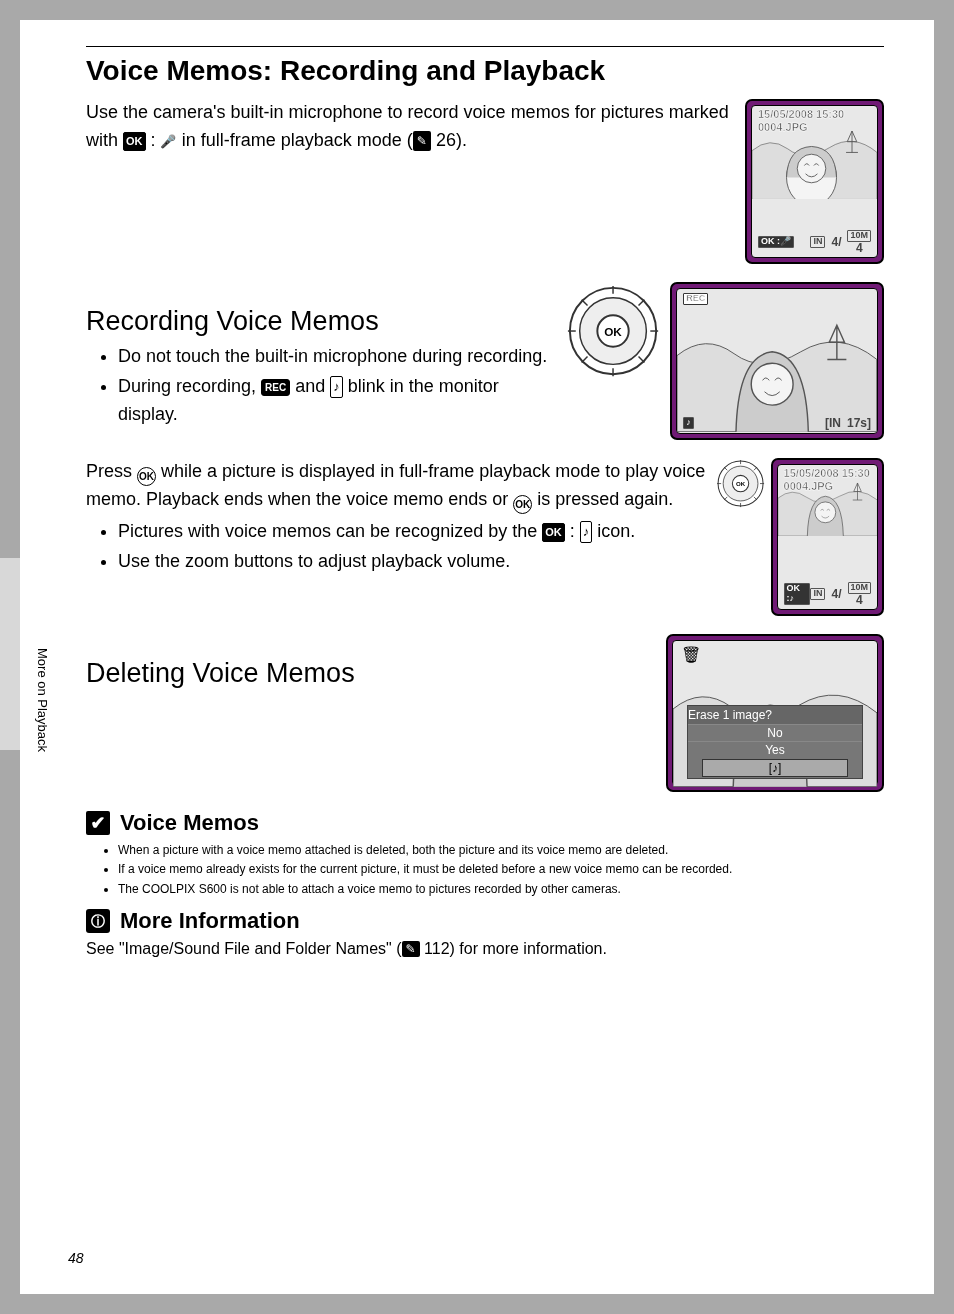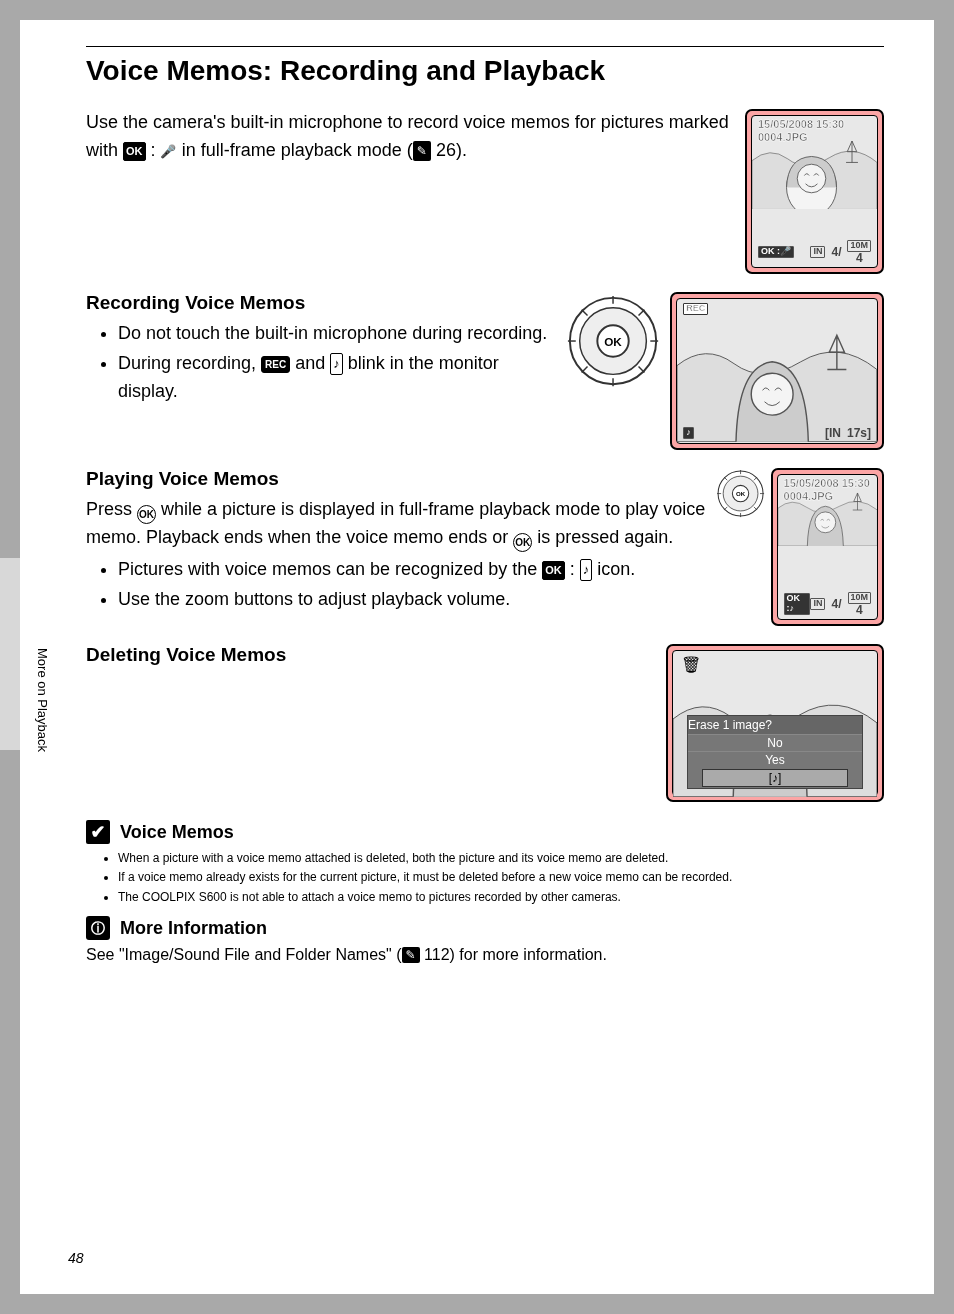--- a/index.html
+++ b/index.html
@@ -1,49 +1,49 @@
 <!DOCTYPE html>
 <html><head>
 <meta charset="utf-8">
 <style>
   * { box-sizing: border-box; margin: 0; padding: 0; }
   body { font-family: Arial, Helvetica, sans-serif; background: #a9a9a9; width: 954px; height: 1314px; position: relative; color: #000; }
   .page { position: absolute; left: 20px; top: 20px; right: 20px; bottom: 20px; background: #fff; }
   .content { position: absolute; left: 66px; right: 50px; top: 26px; bottom: 30px; }
   .hr-top { border: none; border-top: 1.5px solid #000; margin-bottom: 8px; }
-  h1 { font-size: 28px; font-weight: 700; margin-bottom: 22px; }
+  h1 { font-size: 28px; font-weight: 700; margin-bottom: 12px; }
   .body-text { font-size: 18px; line-height: 1.55; }
   .row { display: flex; align-items: flex-start; margin-bottom: 18px; }
   .col-text { flex: 1 1 auto; padding-right: 10px; }
-  h2 { font-size: 19px; font-weight: 700; margin-top: 0; margin-bottom: 6px; }
+  h2 { font-size: 27px; font-weight: 400; margin-top: 24px; margin-bottom: 6px; }
   ul { list-style: disc; padding-left: 32px; margin-top: 4px; }
   ul li { font-size: 18px; line-height: 1.55; margin-bottom: 2px; }
   .inline-icn { display: inline-block; vertical-align: middle; }
   .ok-badge { display:inline-block; border:1.5px solid #000; border-radius:50%; width:19px; height:19px; font-size:10px; font-weight:700; text-align:center; line-height:17px; vertical-align:-3px; }
   .rec-badge { display:inline-block; border:1.5px solid #000; border-radius:3px; background:#000; color:#fff; font-size:10px; font-weight:700; padding:0 3px; vertical-align:1px; }
   .boxed-icn { display:inline-block; border:1.5px solid #000; border-radius:2px; font-size:11px; padding:0 2px; vertical-align:1px; }
   .page-ref { display:inline-block; background:#000; color:#fff; font-size:12px; padding:1px 4px; border-radius:2px; vertical-align:1px; }
   .trash-icn::before { content:"🗑"; font-size:15px; }
   .mic-icn::before { content:"🎤"; font-size:13px; }
   .note-icn::before { content:"♪"; font-size:13px; }
-  .lcd { border: 2.5px solid #000; border-radius: 7px; background: #fca5a5; position: relative; overflow: hidden; }
+  .lcd { border: 2.5px solid #000; border-radius: 7px; background: #701a75; position: relative; overflow: hidden; }
   .lcd-l { width: 218px; height: 165px; }
   .lcd-s { width: 218px; height: 158px; }
   .lcd-inner { position:absolute; inset:4px; border:1.5px solid #000; border-radius:4px; background:#e8e8e8; }
   .scene { position:absolute; inset:0; }
   .lcd-top { position:absolute; top:2px; left:6px; font-size:11px; font-weight:700; color:#555; -webkit-text-stroke:0.5px #fff; text-shadow:0 0 2px #fff; line-height:1.15; }
   .lcd-bottom { position:absolute; bottom:3px; left:6px; right:6px; display:flex; align-items:center; justify-content:space-between; font-size:12px; font-weight:700; color:#444; }
   .lcd-bottom .right { margin-left:auto; display:flex; gap:6px; align-items:center; }
   .ok-dial { width: 100px; }
   .notes-box { margin-top: 10px; }
   .notes-heading { display:flex; align-items:center; gap:10px; margin-bottom:6px; }
   .check-badge { display:inline-block; width:24px; height:24px; background:#000; color:#fff; text-align:center; line-height:24px; font-weight:700; font-size:18px; border-radius:2px; }
   .info-badge { display:inline-block; width:24px; height:24px; background:#000; color:#fff; text-align:center; line-height:24px; font-weight:700; font-size:14px; border-radius:3px; }
   .notes-box ul li { font-size: 12px; line-height:1.45; }
-  .notes-title { font-size:18px; font-weight:700; }
+  .notes-title { font-size:22px; font-weight:700; }
   .side-tab { position:absolute; left:0; top:558px; width:28px; height:192px; background:#d8d8d8; }
   .side-label { position:absolute; left:30px; top:628px; font-size:13px; transform: rotate(90deg); transform-origin: left top; white-space:nowrap; }
   .pagenum { position:absolute; left:48px; bottom:28px; font-size:14px; font-style:italic; }
   .erase-dialog { position:absolute; left:14px; right:14px; bottom:6px; background:#777; border:1px solid #444; }
   .erase-title { background:#666; color:#fff; font-size:12px; text-align:left; padding:2px 0; }
   .erase-opt { color:#fff; font-size:12px; text-align:center; padding:1px 16px; border-top:1px solid #888; }
   .erase-sel { background:#aaa; color:#000; border:1px solid #333; margin:1px 14px; }
   .smallbox { display:inline-block; border:1.2px solid #555; font-size:9px; padding:0 2px; border-radius:1px; line-height:1.1; }
 </style>
 </head>
@@ -136,21 +136,20 @@
               <span>[<span>IN</span></span>
               <span><span>17s</span>]</span>
             </span>
           </div>
         </div>
       </div>
     </div>
 
     <div class="row">
       <div class="col-text">
-        <h2>Playing Voice Memos</h2>
         <p class="body-text"><span>Press </span><span class="ok-badge">OK</span><span> while a picture is displayed in full-frame playback mode to play voice memo. Playback ends when the voice memo ends or </span><span class="ok-badge">OK</span><span> is pressed again.</span></p>
         <ul>
           <li><span>Pictures with voice memos can be recognized by the </span><span class="boxed-icn" style="background:#000;color:#fff;font-weight:700;">OK</span> : <span class="boxed-icn note-icn"></span><span> icon.</span></li>
           <li>Use the zoom buttons to adjust playback volume.</li>
         </ul>
       </div>
       <div class="ok-dial">
         <svg viewBox="0 0 100 100">
             <circle cx="50" cy="50" r="44" fill="#fff" stroke="#333" stroke-width="2"></circle>
             <circle cx="50" cy="50" r="34" fill="#eee" stroke="#333" stroke-width="1.5"></circle>

